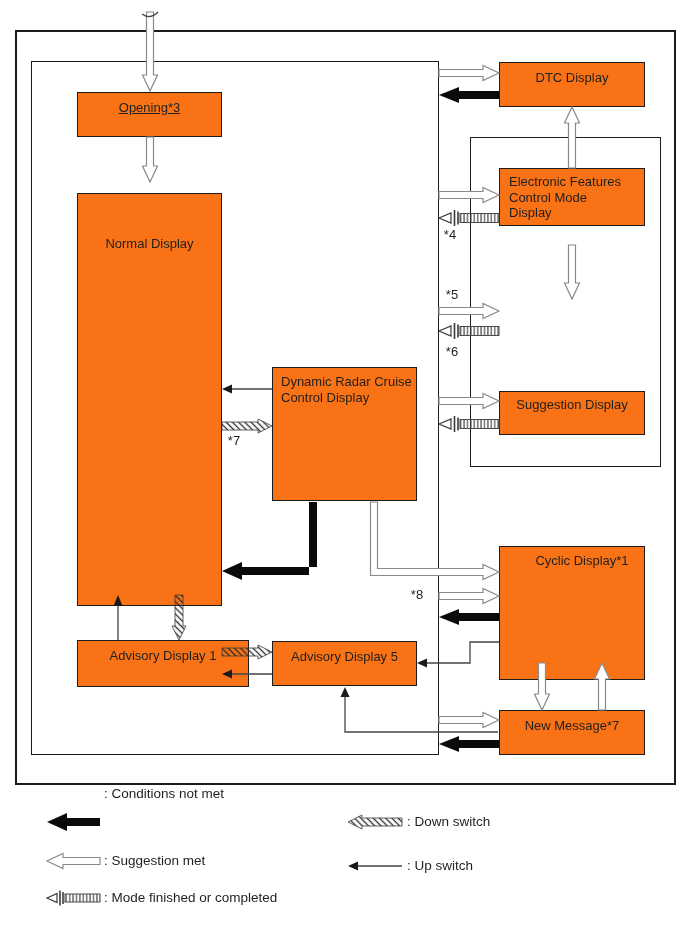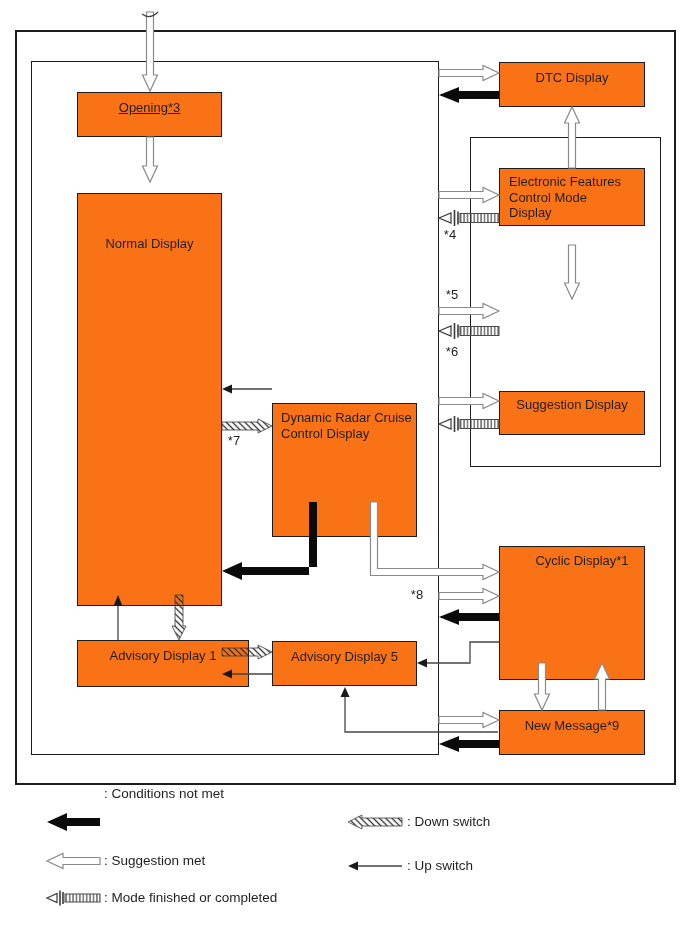--- a/index.html
+++ b/index.html
@@ -41,21 +41,21 @@
   <div class="frame thin" style="left:470px;top:137px;width:191px;height:330px;"></div>
 
   <div class="box" style="left:77px;top:92px;width:145px;height:45px;padding-top:7px;text-decoration:underline;">
     <span>Opening*3</span>
   </div>
 
   <div class="box" style="left:77px;top:182px;width:145px;height:413px;padding-top:42px;margin-top:11px;">
     <span>Normal Display</span>
   </div>
 
-  <div class="box left" style="left:272px;top:367px;width:145px;height:134px;padding:6px 0 0 8px;margin-top:36px;">
+  <div class="box left" style="left:272px;top:367px;width:145px;height:134px;padding:6px 0 0 8px;">
     <span>Dynamic Radar Cruise Control Display</span>
   </div>
 
   <div class="box" style="left:499px;top:62px;width:146px;height:45px;padding-top:7px;">
     <span>DTC Display</span>
   </div>
 
   <div class="box left" style="left:499px;top:168px;width:146px;height:58px;padding:5px 18px 0 9px;">
     <span>Electronic Features Control Mode Display</span>
   </div>
@@ -71,21 +71,21 @@
 
   <div class="box" style="left:77px;top:640px;width:172px;height:47px;padding-top:7px;">
     <span>Advisory Display 1</span>
   </div>
 
   <div class="box" style="left:272px;top:641px;width:145px;height:45px;padding-top:7px;">
     <span>Advisory Display 5</span>
   </div>
 
   <div class="box" style="left:499px;top:710px;width:146px;height:45px;padding-top:7px;">
-    <span>New Message*9</span>
+    <span>New Message*7</span>
   </div>
 
   <div class="ann" style="left:450px;top:234px;">*4</div>
   <div class="ann" style="left:452px;top:294px;">*5</div>
   <div class="ann" style="left:452px;top:351px;">*6</div>
   <div class="ann" style="left:234px;top:440px;">*7</div>
   <div class="ann" style="left:417px;top:594px;">*8</div>
 
   <div class="legend-label" style="left:104px;top:786px;">: Conditions not met</div>
   <div class="legend-label" style="left:104px;top:853px;">: Suggestion met</div>

